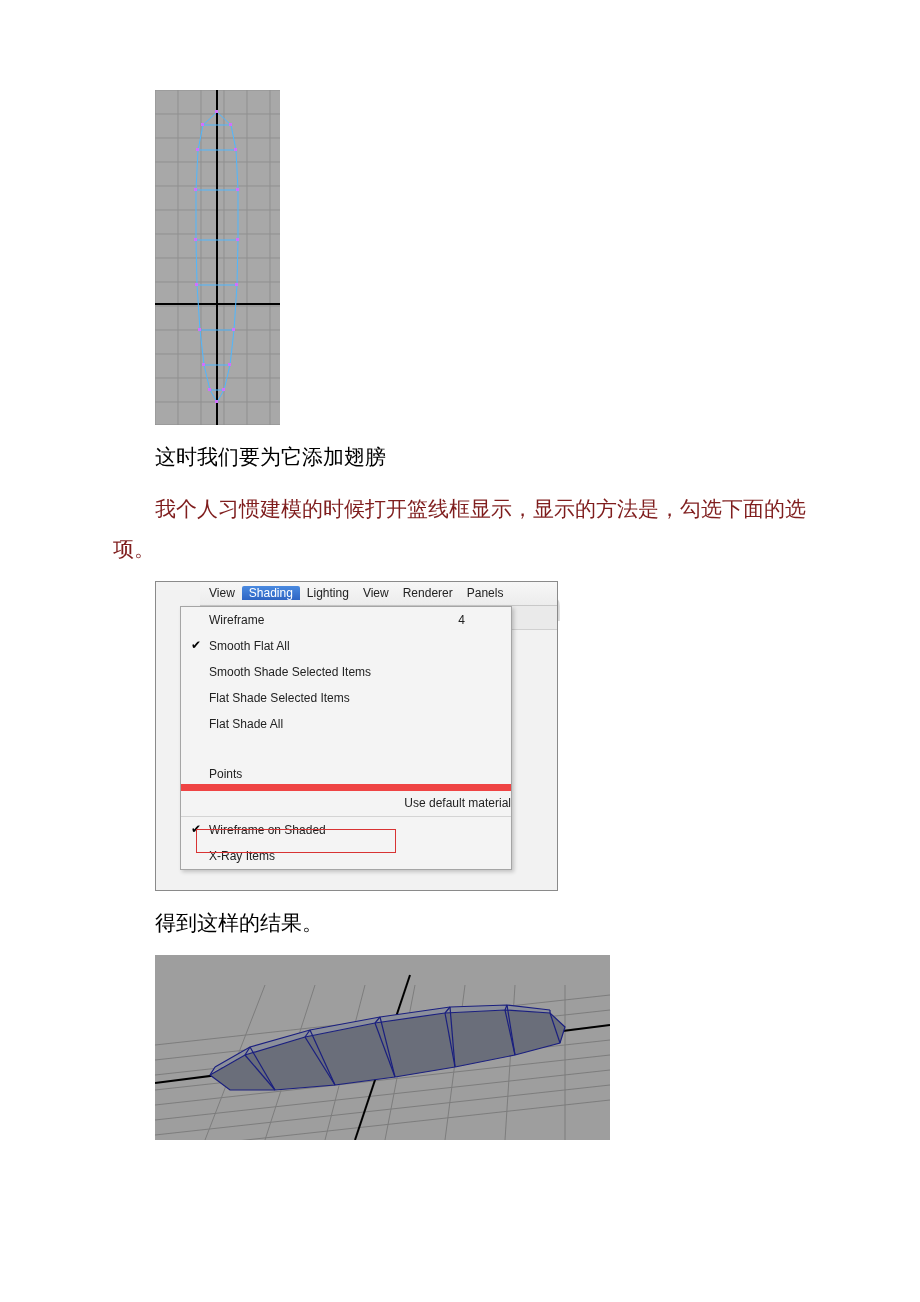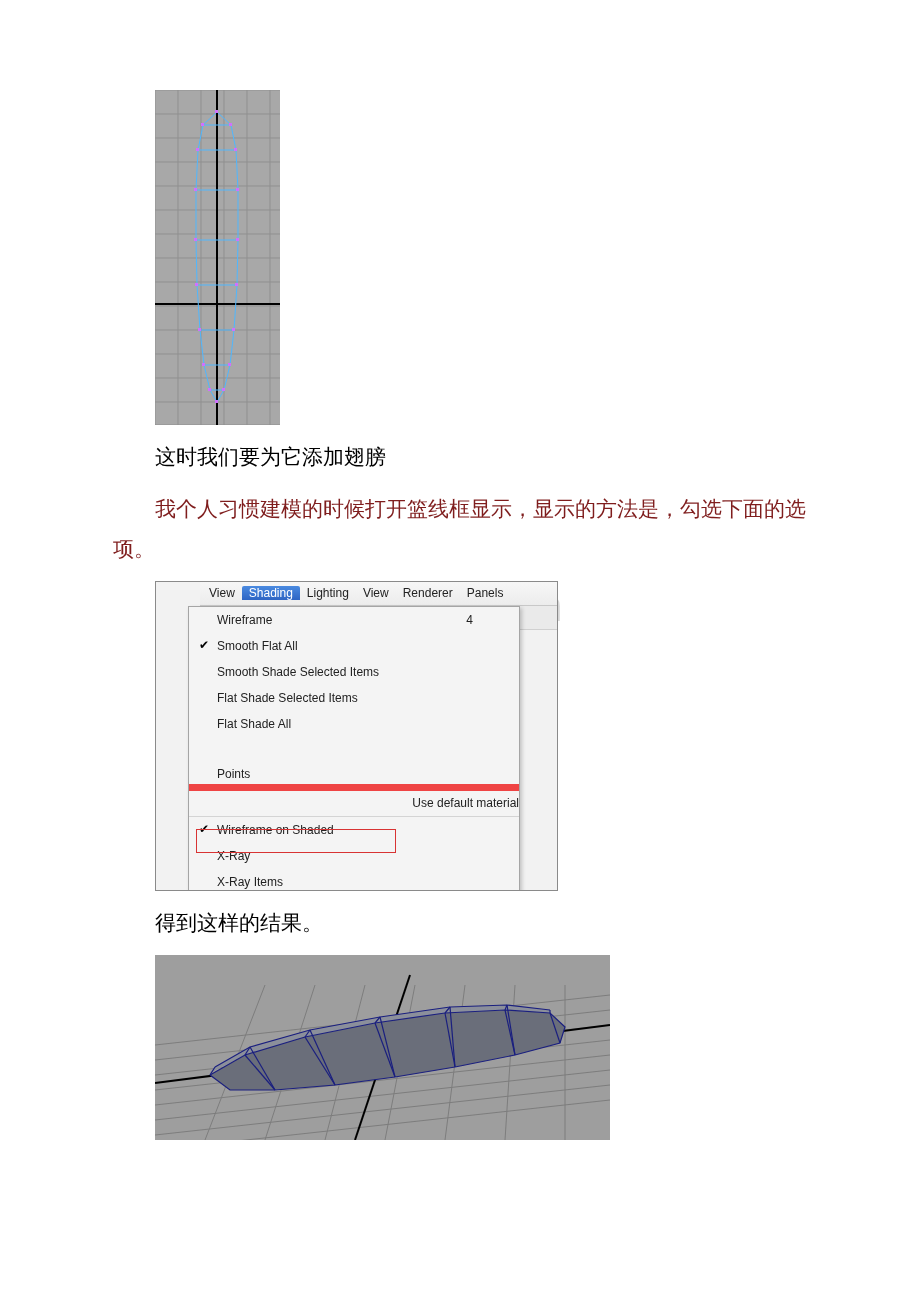--- a/index.html
+++ b/index.html
@@ -116,21 +116,21 @@
       position: absolute; left: 0; top: -1px;
     }
     .tool-icon.gizmo::before {
       content: "✺";
       font-size: 11px;
       color: #333;
       position: absolute; left: 0; top: -1px;
     }
     .dropdown {
       position: absolute;
-      left: 32px;
+      left: 24px;
       top: 24px;
       width: 332px;
       background: #f4f4f4;
       border: 1px solid #a5a5a5;
       box-shadow: 2px 2px 4px rgba(0,0,0,0.2);
       font-size: 12px;
       color: #222;
     }
     .dropdown .row {
       display: flex;
@@ -289,23 +289,20 @@
           <span>Points</span>
         </div>
         <div class="row" style="border-bottom:1px solid #d4d4d4;justify-content:flex-end;">
           <span>Use default material</span>
         </div>
         <div class="row">
           <span class="check">✔</span>
           <span>Wireframe on Shaded</span>
         </div>
         <div class="row">
-          <span>X-Ray</span>
-        </div>
-        <div class="row">
           <span>X-Ray Items</span>
         </div>
       </div>
       <div class="highlight-box"></div>
     </div>
   </div>
 
   <p class="para">得到这样的结果。</p>
 
   <div class="fig3">

